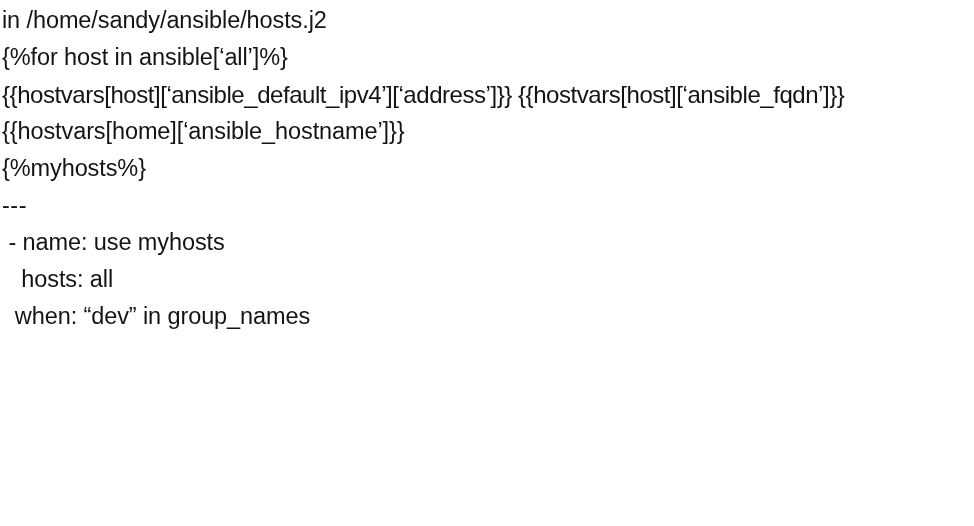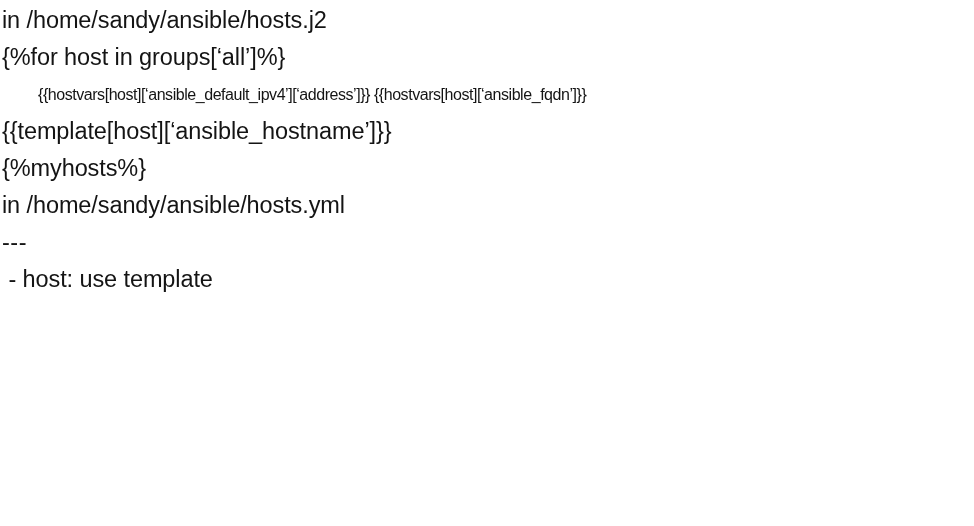--- a/index.html
+++ b/index.html
@@ -38,54 +38,54 @@
     line-height: 37px;
     letter-spacing: -0.1px;
     white-space: pre;
     color: #141414;
     font-weight: 400;
   }
   .code-line.blank {
     color: transparent;
   }
   .code-line.long {
-    font-size: 16px;
+    font-size: 24px;
     letter-spacing: -0.45px;
-    margin-left: 36px;
   }
   .code-line.sep {
     letter-spacing: 0.5px;
   }
 </style>
 </head>
 <body>
 
 <div id="page">
 
   <div class="code-block">
 
     <span class="code-line">in /home/sandy/ansible/hosts.j2</span>
 
     <span class="code-line blank"></span>
 
-    <span class="code-line">{%for host in groups[‘all’]%}</span>
+    <span class="code-line">{%for host in ansible[‘all’]%}</span>
 
     <span class="code-line long">{{hostvars[host][‘ansible_default_ipv4’][‘address’]}} {{hostvars[host][‘ansible_fqdn’]}}</span>
 
-    <span class="code-line">{{template[host][‘ansible_hostname’]}}</span>
+    <span class="code-line">{{hostvars[home][‘ansible_hostname’]}}</span>
 
     <span class="code-line">{%myhosts%}</span>
 
     <span class="code-line blank"></span>
 
-    <span class="code-line">in /home/sandy/ansible/hosts.yml</span>
 
     <span class="code-line sep">---</span>
 
-    <span class="code-line"> - host: use template</span>
+    <span class="code-line"> - name: use myhosts</span>
+
+    <span class="code-line">   hosts: all</span>
 
 
 
 
-
+    <span class="code-line">  when: “dev” in group_names</span>
 
   </div>
 </div>
 
 </body></html>

